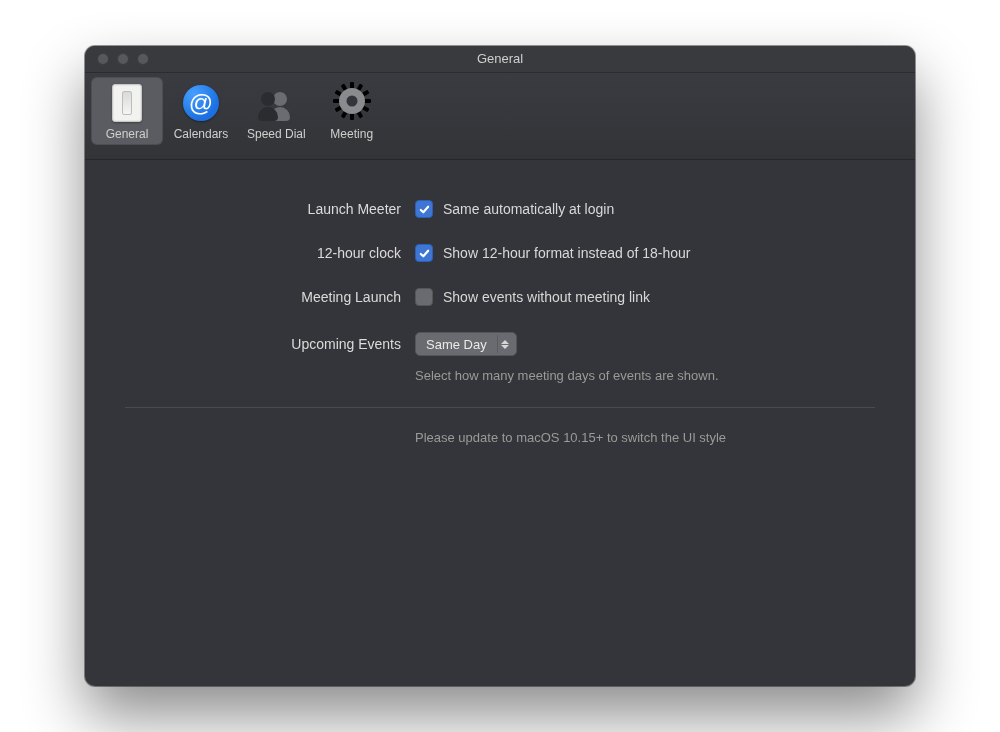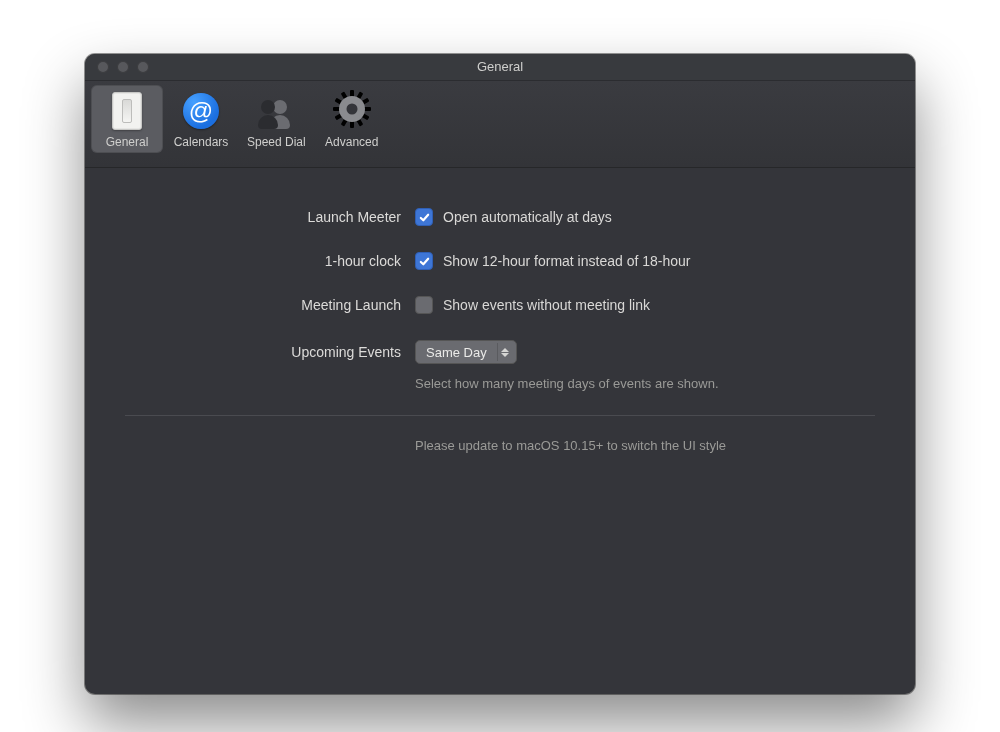--- a/index.html
+++ b/index.html
@@ -7,21 +7,21 @@
     padding: 0;
     width: 1000px;
     height: 732px;
     background: #ffffff;
     font-family: -apple-system, "Helvetica Neue", Helvetica, Arial, sans-serif;
     -webkit-font-smoothing: antialiased;
   }
   .window {
     position: absolute;
     left: 85px;
-    top: 54px;
+    top: 46px;
     width: 830px;
     height: 640px;
     background: #34353a;
     border-radius: 10px;
     box-shadow: 0 30px 60px rgba(0,0,0,0.45), 0 0 0 1px rgba(0,0,0,0.4);
     overflow: hidden;
     color: #d9d8d6;
   }
   .titlebar {
     height: 26px;
@@ -307,41 +307,41 @@
                   <rect x="-2" y="-19" width="4" height="7" rx="1" transform="rotate(270)"></rect>
                   <rect x="-2" y="-19" width="4" height="7" rx="1" transform="rotate(300)"></rect>
                   <rect x="-2" y="-19" width="4" height="7" rx="1" transform="rotate(330)"></rect>
                 </g>
               <circle r="13"></circle>
               <circle class="hole" r="5.5"></circle>
             </g>
           </svg>
         </div>
       </div>
-      <div class="label">Advanced</div>
+      <div class="label">Meeting</div>
     </div>
 
   </div>
 
   <div class="content">
 
     <div class="row">
       <div class="labelcol">Launch Meeter</div>
       <div class="fieldcol">
         <span class="checkbox checked">
           <svg viewBox="0 0 12 12">
               <polyline points="2,6.5 4.7,9 10,3"></polyline>
             </svg>
         </span>
-        <span>Open automatically at days</span>
+        <span>Same automatically at login</span>
       </div>
     </div>
 
     <div class="row">
-      <div class="labelcol">1-hour clock</div>
+      <div class="labelcol">12-hour clock</div>
       <div class="fieldcol">
         <span class="checkbox checked">
           <svg viewBox="0 0 12 12">
               <polyline points="2,6.5 4.7,9 10,3"></polyline>
             </svg>
         </span>
         <span>Show 12-hour format instead of 18-hour</span>
       </div>
     </div>
 

